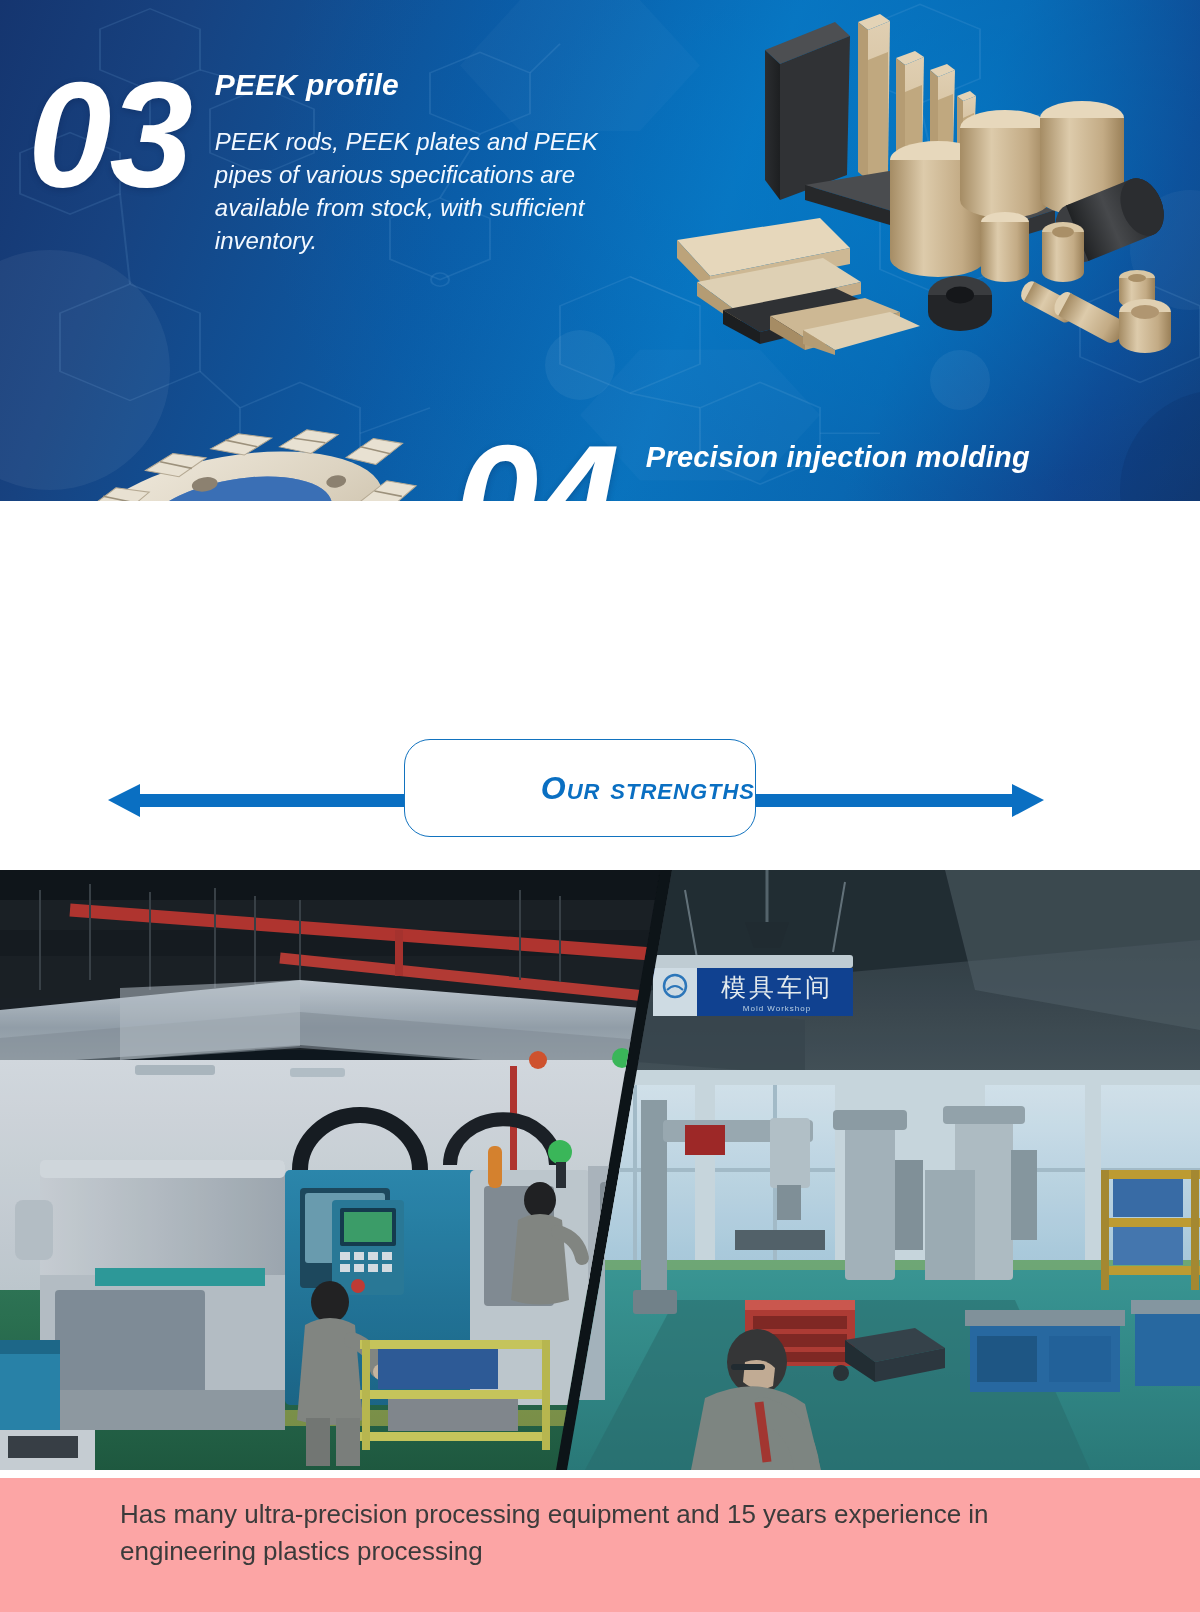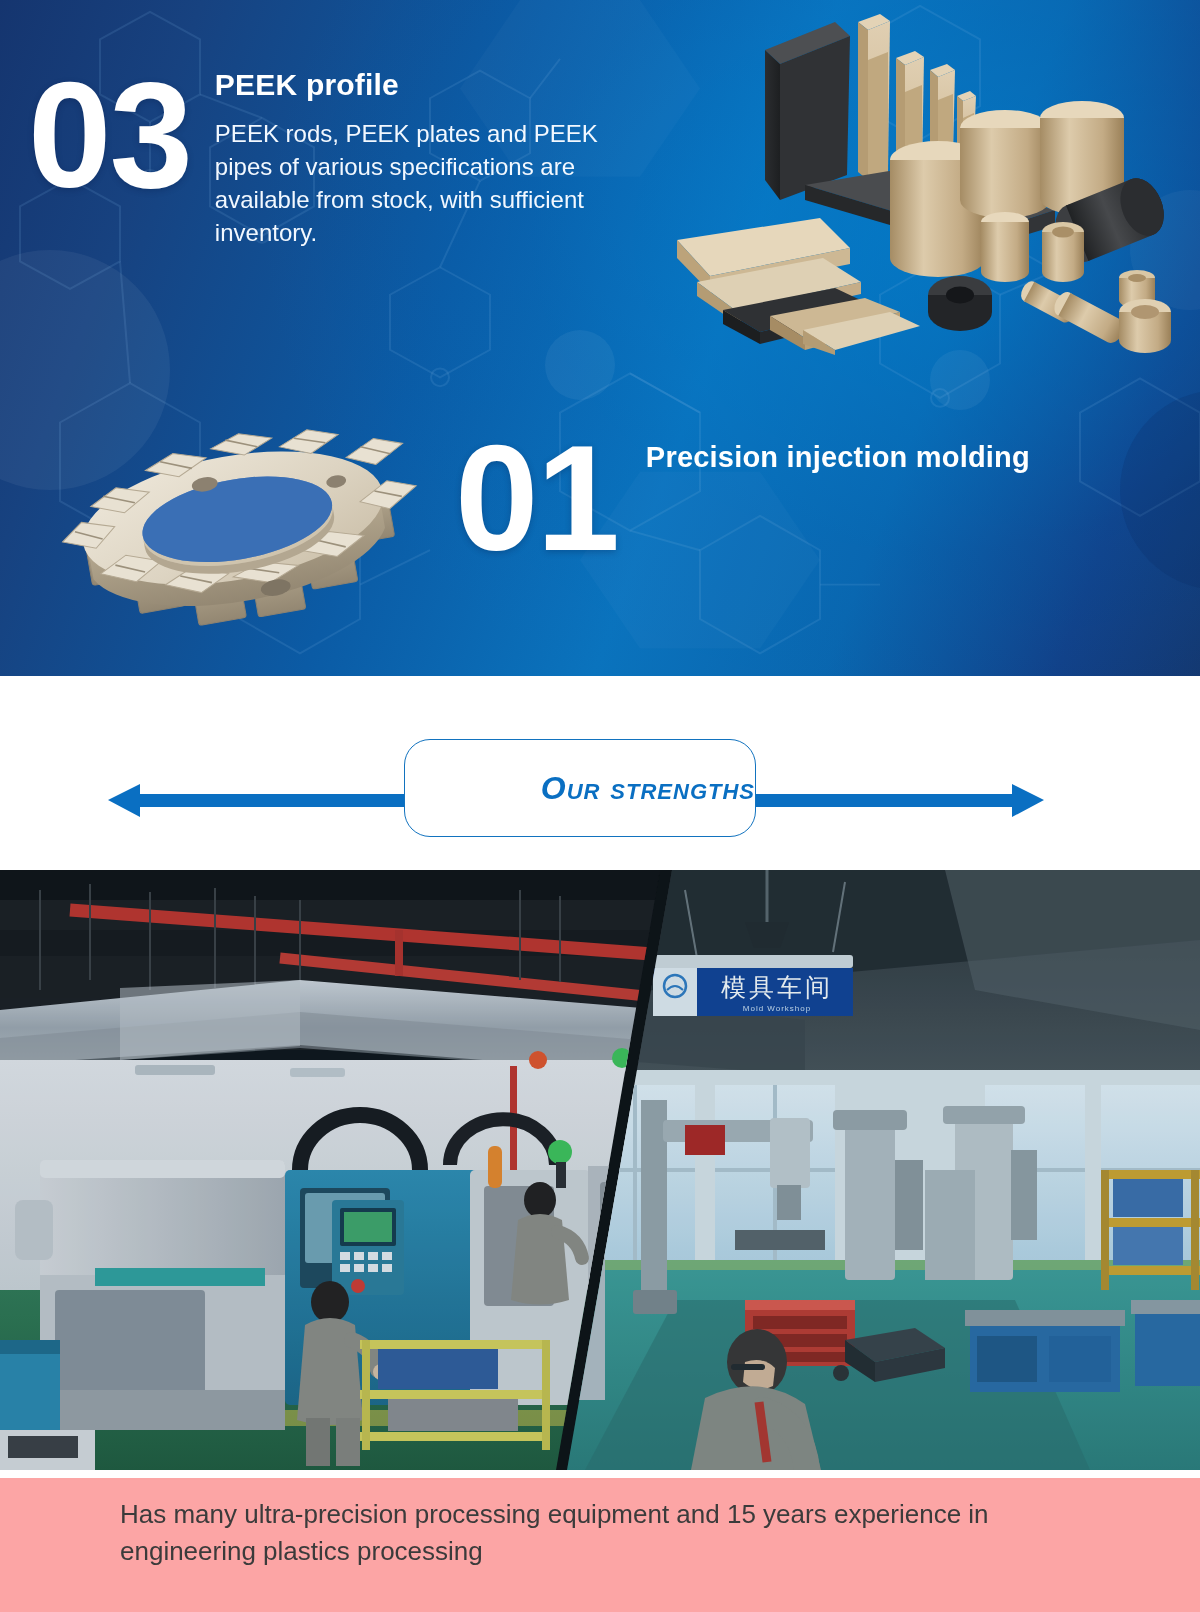--- a/index.html
+++ b/index.html
@@ -6,41 +6,42 @@
   html,body { width:1200px; height:1612px; }
   body {
     font-family:"Liberation Sans", sans-serif;
     background:#ffffff;
     position:relative;
     overflow:hidden;
   }
 
   
   .blue-panel{
-    position:absolute; left:0; top:0; width:1200px; height:676px;
+    position:absolute; left:0; top:0; width:1200px; height:501px;
     overflow:hidden;
     background:
       radial-gradient(ellipse 900px 700px at 78% 35%, rgba(0,130,210,0.55) 0%, rgba(0,110,195,0.15) 45%, rgba(0,0,0,0) 75%),
       linear-gradient(110deg,#15356f 0%, #174280 14%, #0b5ba5 38%, #0a73bd 58%, #0a66ae 74%, #123f86 90%, #14376f 100%);
+    font-style: italic;
   }
   .hexlayer{ position:absolute; inset:0; opacity:.5; }
   .hexlayer svg{ width:100%; height:100%; display:block; }
   .bubble{ position:absolute; border-radius:50%; background:rgba(255,255,255,0.055); }
   .bubble.dk{ background:rgba(10,40,95,0.20); }
 
   
   .blk{ position:absolute; display:flex; align-items:flex-start; }
   .bignum{
     color:#ffffff; font-weight:bold; line-height:.92;
     font-size:150px; letter-spacing:-2px;
     text-shadow:0 2px 6px rgba(0,20,60,.25);
   }
   .blk-txt h3{
     color:#ffffff; font-size:30px; font-weight:bold; line-height:1.15;
-    margin-bottom:14px; letter-spacing:.2px;
+    margin-bottom:22px; letter-spacing:.2px;
   }
   .blk-txt p{
     color:#f2f8ff; font-size:24px; line-height:1.38; font-weight:400;
   }
 
   #blk03{ left:28px; top:60px; width:640px; }
   #blk03 .bignum{ margin-right:24px; margin-top:6px; }
   #blk03 .blk-txt{ width:420px; padding-top:8px; }
 
   #blk04{ left:455px; top:425px; width:700px; }
@@ -363,21 +364,21 @@
 
   <div class="blk" id="blk03">
     <div class="bignum">03</div>
     <div class="blk-txt">
       <h3>PEEK profile</h3>
       <p>PEEK rods, PEEK plates and PEEK pipes of various specifications are available from stock, with sufficient inventory.</p>
     </div>
   </div>
 
   <div class="blk" id="blk04">
-    <div class="bignum">01</div>
+    <div class="bignum">04</div>
     <div class="blk-txt">
       <h3>Precision injection molding</h3>
     </div>
   </div>
 </div>
 
 <div class="banner">
   <div class="arrow-row">
     <svg viewBox="0 0 1200 182">
       <g fill="#0a6fc2">

